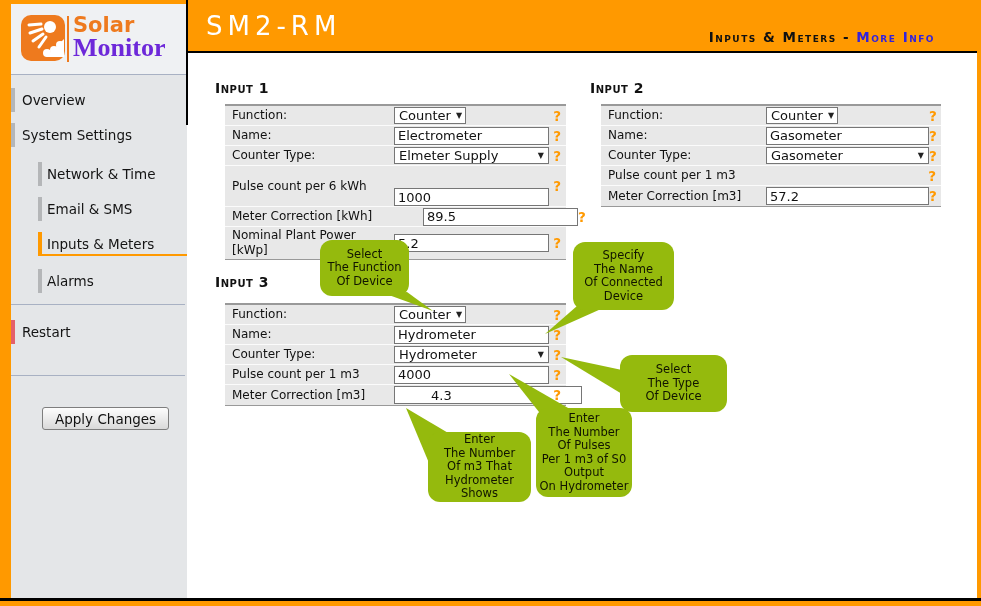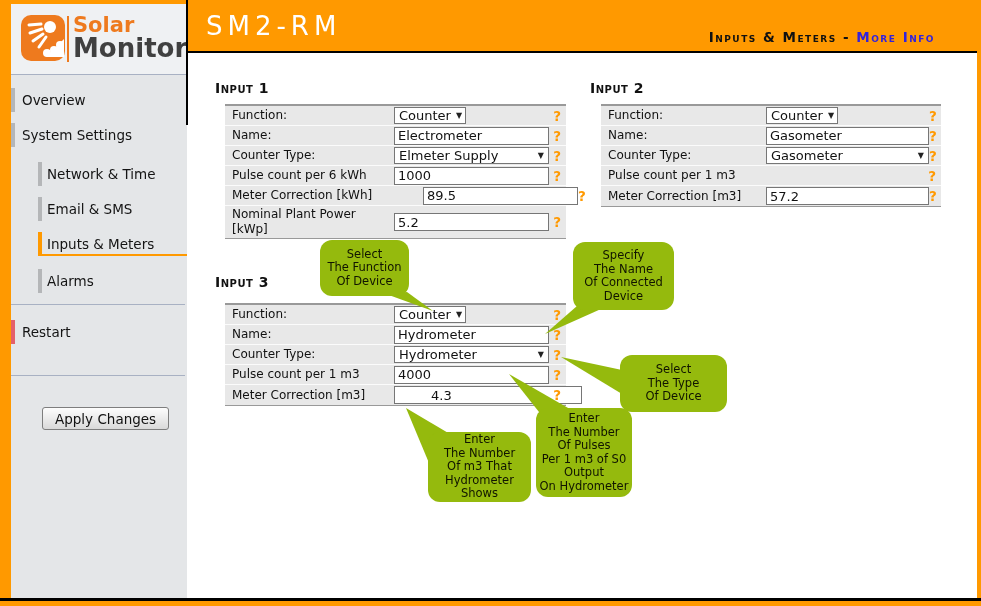--- a/index.html
+++ b/index.html
@@ -15,21 +15,21 @@
   #bottom-black{position:absolute;left:0;top:598px;width:981px;height:3px;background:#000;}
 
   
   #sidebar{position:absolute;left:11px;top:4px;width:176px;height:594px;background:#e4e6e8;}
   #sidebar-sep{position:absolute;left:186px;top:0;width:2px;height:125px;background:#000;}
   #logo-band{position:absolute;left:0;top:0;width:176px;height:70px;background:#eff1f3;border-bottom:1px solid #a8b1c3;}
   #logo-icon{position:absolute;left:9px;top:9px;}
   #logo-vline{position:absolute;left:56px;top:12px;width:2px;height:46px;background:#ee7a1e;}
   .logo-word{position:absolute;left:62px;font-weight:bold;line-height:1;}
   #logo-solar{top:11px;font-size:21px;color:#ee7a1e;}
-  #logo-monitor{top:31px;font-size:26px;color:#404040;}
+  #logo-monitor{top:31px;font-size:26px;color:#6d28d9;font-family:Liberation Serif, serif;}
 
   .menu-item{position:absolute;left:0;width:176px;height:26px;cursor:pointer;}
   .menu-item .bar{position:absolute;left:0;top:0;width:4px;height:24px;background:#b4b6b8;}
   .menu-item .lbl{position:absolute;left:11px;top:4px;font-size:13.5px;color:#141414;white-space:nowrap;}
   .menu-item.lvl2 .bar{left:27px;}
   .menu-item.lvl2 .lbl{left:36px;}
   .menu-item.active .bar{background:#ff9900;}
   .menu-item.active::after{content:"";position:absolute;left:27px;right:0;top:22px;height:2px;background:#ff9900;}
   .menu-item.red .bar{background:#e4606a;}
   .side-divider{position:absolute;left:0;width:174px;height:1px;background:#a8b1c3;}
@@ -168,21 +168,21 @@
           <span class="fctrl" style="flex: 0 0 155px; width: 155px;">
             <span class="fselect" style="width: 155px;">
               <span class="seltext">Elmeter Supply</span>
               <span class="selarrow">▼</span>
             </span>
           </span>
           <span class="fhelp">?</span>
         </div>
         <div class="frow">
           <span class="flabel" style="flex: 0 0 162px; width: 162px;">Pulse count per 6 kWh</span>
-          <span class="fctrl" style="flex: 0 0 155px; width: 155px;">
+          <span class="fctrl" style="flex: 0 0 155px; width: 155px; margin-top: 22px;">
             <input class="tinput" type="text" value="1000" style="width: 147px;">
           </span>
           <span class="fhelp">?</span>
         </div>
         <div class="frow">
           <span class="flabel" style="flex: 0 0 162px; width: 162px;">Meter Correction [kWh]</span>
           <span class="fctrl" style="flex: 0 0 155px; width: 155px; padding-left: 29px;">
             <input class="tinput" type="text" value="89.5" style="width: 147px;">
           </span>
           <span class="fhelp">?</span>

